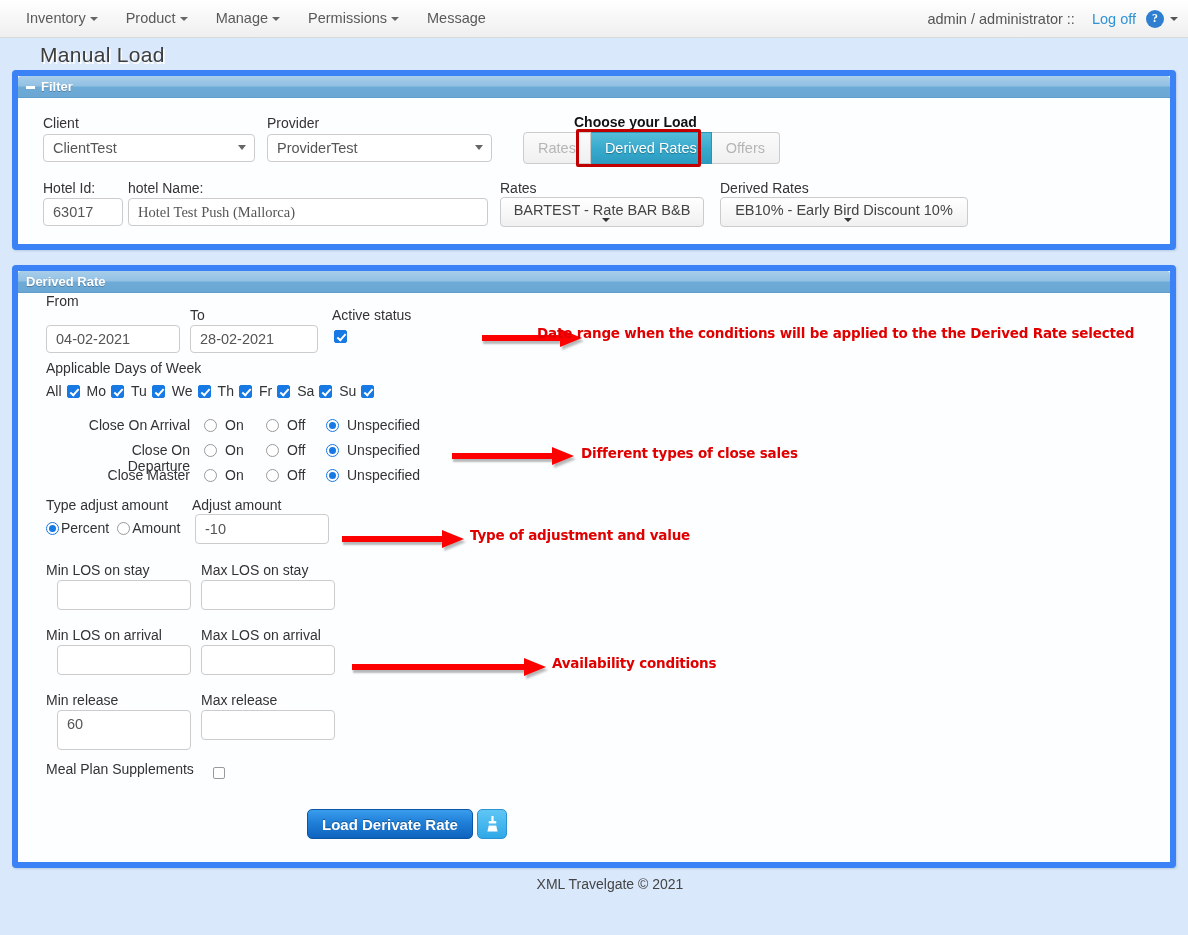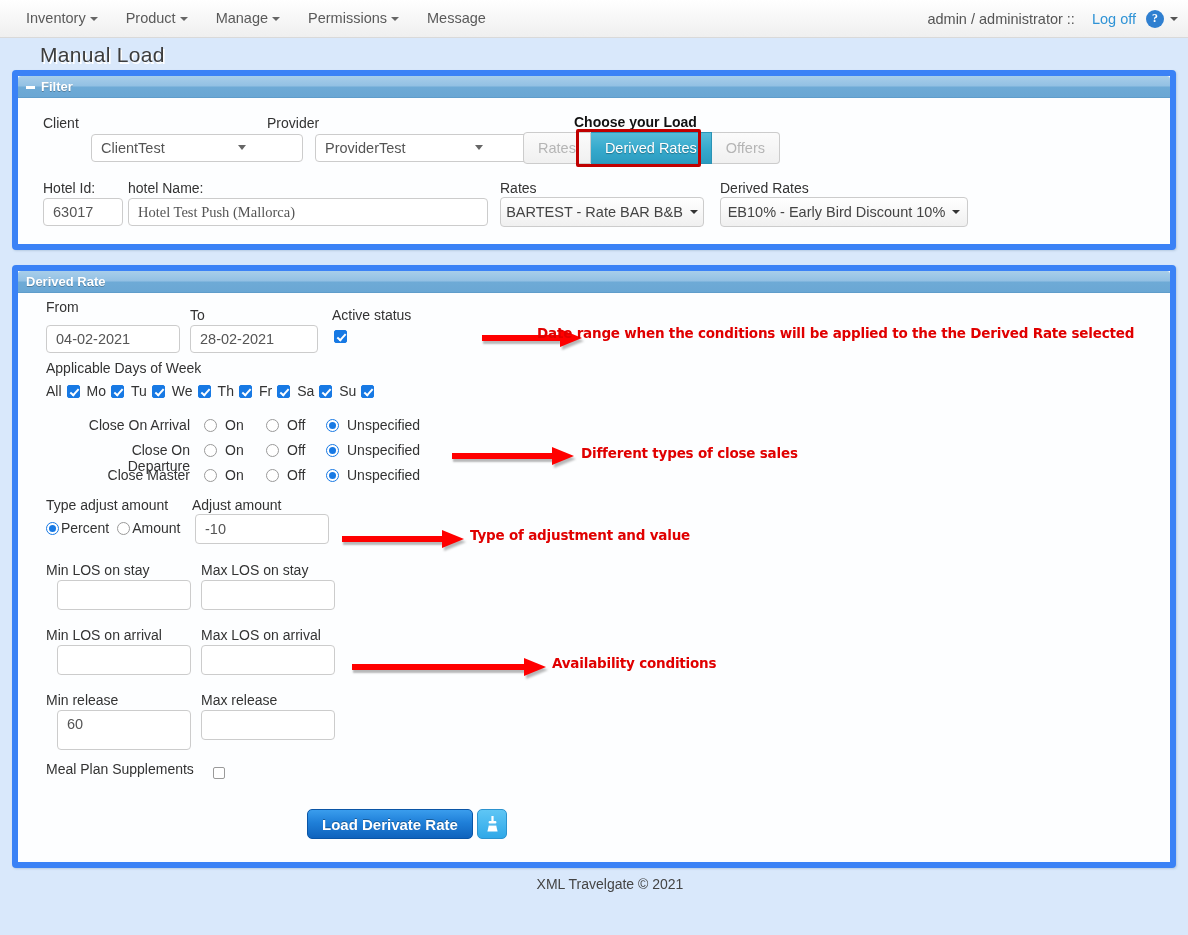--- a/index.html
+++ b/index.html
@@ -79,36 +79,36 @@
 
   
   .lbl { font-size: 14px; color: #333; }
   .lbl-b { font-size: 14px; color: #111; font-weight: bold; }
   .fld {
     border: 1px solid #ccc; border-radius: 4px; background: #fff;
     font-size: 14.5px; color: #555; padding: 0 9px;
     height: 28px; line-height: 27px; font-family: "Liberation Sans", sans-serif;
     display: block; overflow: hidden; white-space: nowrap;
   }
-  select.fld { -webkit-appearance: none; appearance: none; padding-right: 22px; margin-left: 48px; }
+  select.fld { -webkit-appearance: none; appearance: none; padding-right: 22px; }
   .select-wrap { position: relative; display: inline-block; }
   .select-wrap .chev {
     position: absolute; right: 9px; top: 11px; pointer-events: none;
     width: 0; height: 0;
     border-left: 4px solid transparent; border-right: 4px solid transparent;
     border-top: 5px solid #666;
   }
 
   
   .dd-btn {
     display: inline-flex; align-items: center; justify-content: center;
     height: 30px; padding: 0 23px;
     background: linear-gradient(to bottom, #ffffff 0%, #f0f0f0 100%);
     border: 1px solid #cccccc; border-radius: 4px;
-    font-size: 14.5px; color: #444; white-space: nowrap; cursor: pointer;
+    font-size: 14.5px; color: #444; white-space: nowrap; cursor: pointer; flex-direction: column;
   }
   .dd-btn .caret { border-top-color: #333; margin-left: 7px; }
 
   
   .btn-group { display: inline-flex; }
   .seg {
     height: 32px; padding: 0 14px; display: inline-flex; align-items: center;
     font-size: 14.5px; border: 1px solid #ccc;
     background: linear-gradient(to bottom, #fbfbfb 0%, #f0f0f0 100%);
     color: #b5b5b5; cursor: pointer;
@@ -262,21 +262,21 @@
       </div>
     </div>
   </div>
 
   <div class="panel" style="top:227px; height:603px;">
     <div class="panel-head">
       <span>Derived Rate</span>
     </div>
     <div class="panel-body" style="height:579px;">
 
-      <div class="lbl" style="position:absolute; left:28px; top:6px;">From</div>
+      <div class="lbl" style="position:absolute; left:28px; top:0;">From</div>
       <div class="fld" style="position:absolute; left:28px; top:32px; width:134px;">04-02-2021</div>
 
       <div class="lbl" style="position:absolute; left:172px; top:14px;">To</div>
       <div class="fld" style="position:absolute; left:172px; top:32px; width:128px;">28-02-2021</div>
 
       <div class="lbl" style="position:absolute; left:314px; top:14px;">Active status</div>
       <input type="checkbox" class="cb" checked="" style="position: absolute; left: 316px; top: 37px;">
 
       <div class="arrow" style="left:464px; top:34px; width:100px;">
         <div class="shaft" style="width:78px;"></div>

